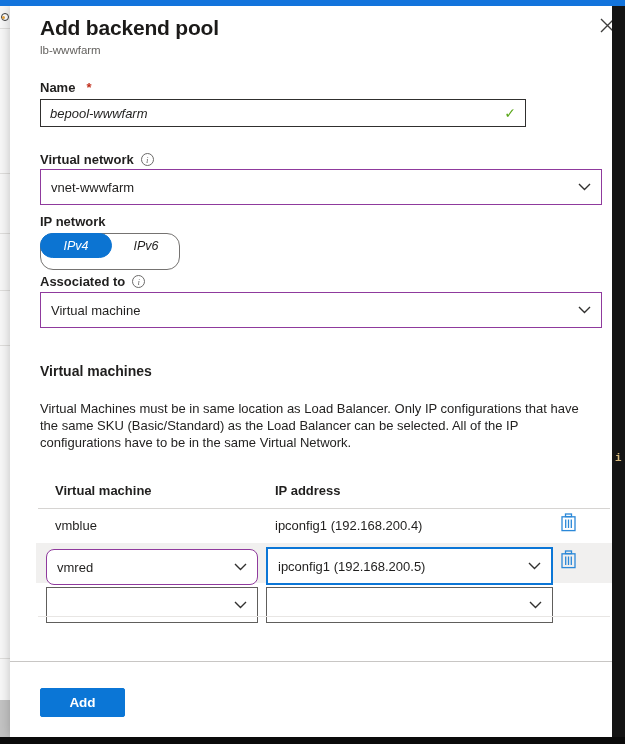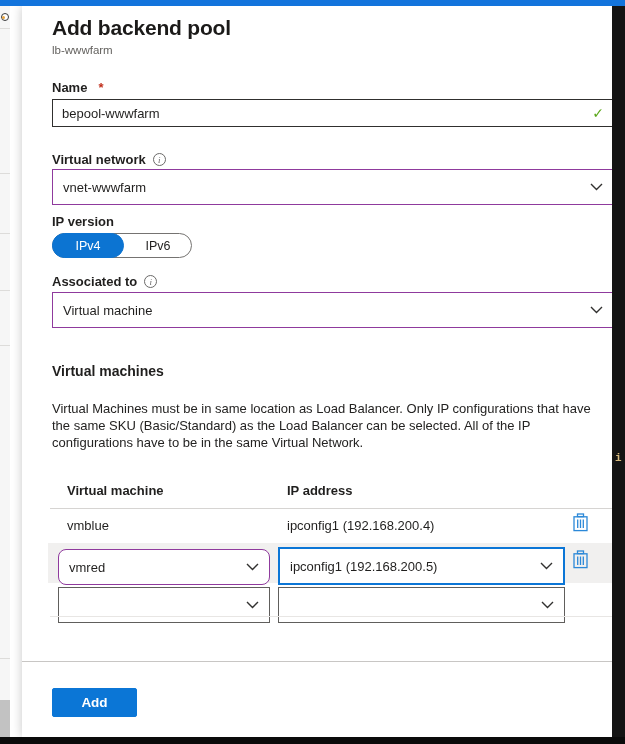--- a/index.html
+++ b/index.html
@@ -14,35 +14,35 @@
   .left-strip { position:absolute; left:0; top:6px; width:10px; height:731px; background:#f6f6f6; z-index:1; }
   .left-strip .hline { position:absolute; left:0; width:10px; height:1px; background:#dddcda; }
   .left-strip .favicon { position:absolute; left:1px; top:7px; width:8px; height:8px; border:1.5px solid #3a3a3a; border-radius:50%; background:#fff; }
   .left-strip .favicon::after { content:""; position:absolute; left:0; top:2px; width:3px; height:3px; background:#e8a33d; border-radius:50%; }
   .left-strip .bottom-block { position:absolute; left:0; top:694px; width:10px; height:37px; background:#c2c2c2; }
   .right-strip { position:absolute; left:612px; top:0; width:13px; height:744px; background:#141414; z-index:5; }
   .right-strip .corner-fragment { position:absolute; left:0; top:0; width:13px; height:6px; background:#6e2522; }
   .right-strip .glyph { position:absolute; left:3px; top:452px; color:#d7ba7d; font-size:11px; font-family:"Liberation Mono","DejaVu Sans Mono",monospace; font-weight:bold; }
   .bottombar { position:absolute; left:0; top:737px; width:625px; height:7px; background:#0a0a0a; z-index:7; }
   
-  .panel { position:absolute; left:10px; top:6px; width:602px; height:731px; background:#ffffff; box-shadow:0 0 10px rgba(0,0,0,0.22); z-index:2;margin-left:12px; }
+  .panel { position:absolute; left:10px; top:6px; width:602px; height:731px; background:#ffffff; box-shadow:0 0 10px rgba(0,0,0,0.22); z-index:2; }
   .title { position:absolute; left:30px; top:10px; font-size:21px; font-weight:bold; color:#1b1a19; letter-spacing:-0.2px; }
   .subtitle { position:absolute; left:30px; top:38px; font-size:11.5px; color:#64625f; }
   .close-btn { position:absolute; left:586px; top:10px; width:22px; height:22px; cursor:pointer; background:none; border:none; }
   .field-label { position:absolute; font-size:13px; font-weight:bold; color:#201f1e; display:flex; align-items:center; gap:7px; }
   .req { color:#c02e1b; font-weight:bold; margin-left:4px; }
   .info-icon { display:inline-block; width:13px; height:13px; border:1px solid #6b6a69; border-radius:50%; color:#6b6a69; font-size:9px; line-height:12px; text-align:center; font-weight:normal; font-family:"Liberation Serif","DejaVu Serif",serif; font-style:italic; cursor:pointer; }
-  .textbox { position:absolute; left:30px; width:562px; height:28px; border:1px solid #302f2e; background:#fff; display:flex; align-items:center; padding:0 9px; font-size:13px; color:#201f1e; }
+  .textbox { position:absolute; left:30px; width:486px; height:28px; border:1px solid #302f2e; background:#fff; display:flex; align-items:center; padding:0 9px; font-size:13px; color:#201f1e;font-style:italic; }
   .textbox .valid { margin-left:auto; color:#5ba71b; font-size:14px; font-weight:bold; font-family:"DejaVu Sans",sans-serif; }
   .select { position:absolute; height:28px; border:1px solid #605e5c; background:#fff; display:flex; align-items:center; justify-content:space-between; padding:17px 10px; font-size:13px; color:#201f1e; cursor:pointer; }
   .select.purple { border-color:#8f3a9d; }
   .select.focus { border:2px solid #0b76d6; }
   .select .chev { flex:0 0 auto; margin-left:8px; display:block; }
   
-  .toggle { position:absolute; left:30px; top:227px; width:140px; height:25px; border:1px solid #757371; border-radius:13px; background:#fff; }
+  .toggle { position:absolute; left:30px; top:227px; width:140px; height:37px; border:1px solid #757371; border-radius:13px; background:#fff;font-style:italic; }
   .toggle .seg-on { position:absolute; left:-1px; top:-1px; width:72px; height:25px; background:#0c74d2; border:1px solid #0c74d2; border-radius:13px; color:#fff; font-size:12.5px; display:flex; align-items:center; justify-content:center; cursor:pointer; }
   .toggle .seg-off { position:absolute; left:72px; top:0; right:0; height:23px; color:#201f1e; font-size:12.5px; display:flex; align-items:center; justify-content:center; cursor:pointer; }
   .section-heading { position:absolute; left:30px; top:357px; font-size:14px; font-weight:bold; color:#201f1e; }
   .description { position:absolute; left:30px; top:394px; width:552px; font-size:13px; line-height:17px; color:#242322; }
   
   .col-header { position:absolute; top:477px; font-size:13px; font-weight:bold; color:#201f1e; }
   .header-line { position:absolute; left:28px; top:502px; width:572px; height:1px; background:#d6d4d2; }
   .cell-text { position:absolute; font-size:13px; color:#201f1e; }
   .row-highlight { position:absolute; left:26px; top:537px; width:576px; height:40px; background:#f1f0ef; }
   .row-sep { position:absolute; left:28px; top:610px; width:572px; height:1px; background:#e8e6e4; }
@@ -100,21 +100,21 @@
       <span class="info-icon">i</span>
     </div>
     <div class="select purple" style="left:30px; top:163px; width:562px;">
       <span>vnet-wwwfarm</span>
       <svg class="chev" width="13" height="8" viewBox="0 0 13 8">
         <path d="M1 1 L6.5 6.5 L12 1" stroke="#323130" stroke-width="1.4" fill="none"></path>
       </svg>
     </div>
 
     <div class="field-label" style="left:30px; top:208px;">
-      <span>IP version</span>
+      <span>IP network</span>
     </div>
     <div class="toggle">
       <span class="seg-on">IPv4</span>
       <span class="seg-off">IPv6</span>
     </div>
 
     <div class="field-label" style="left:30px; top:268px;">
       <span>Associated to</span>
       <span class="info-icon">i</span>
     </div>

